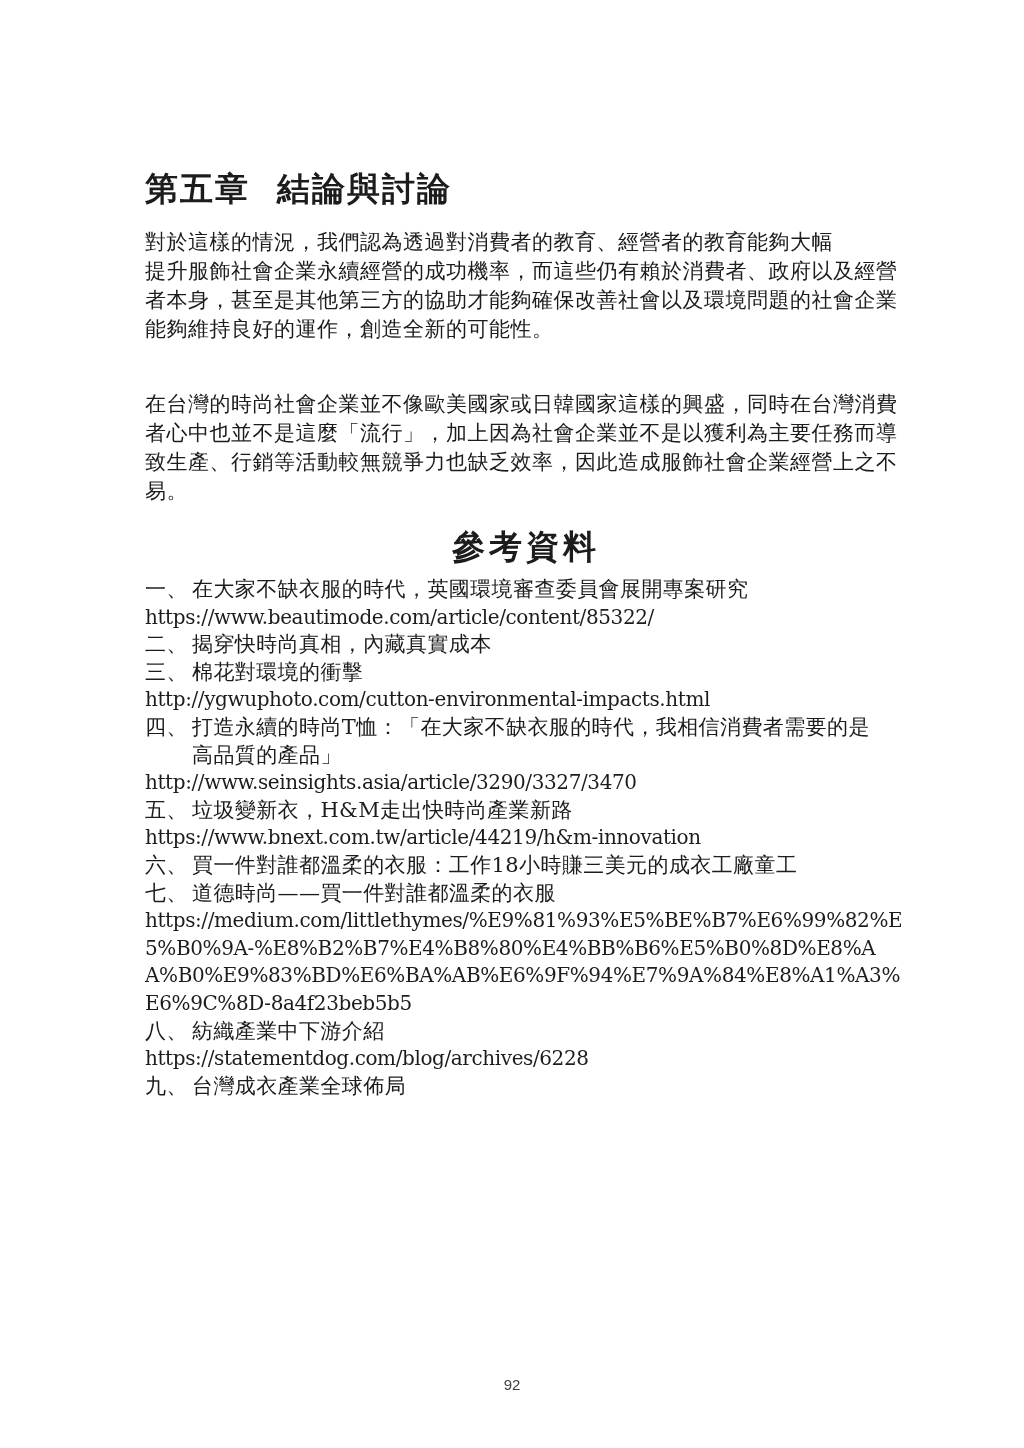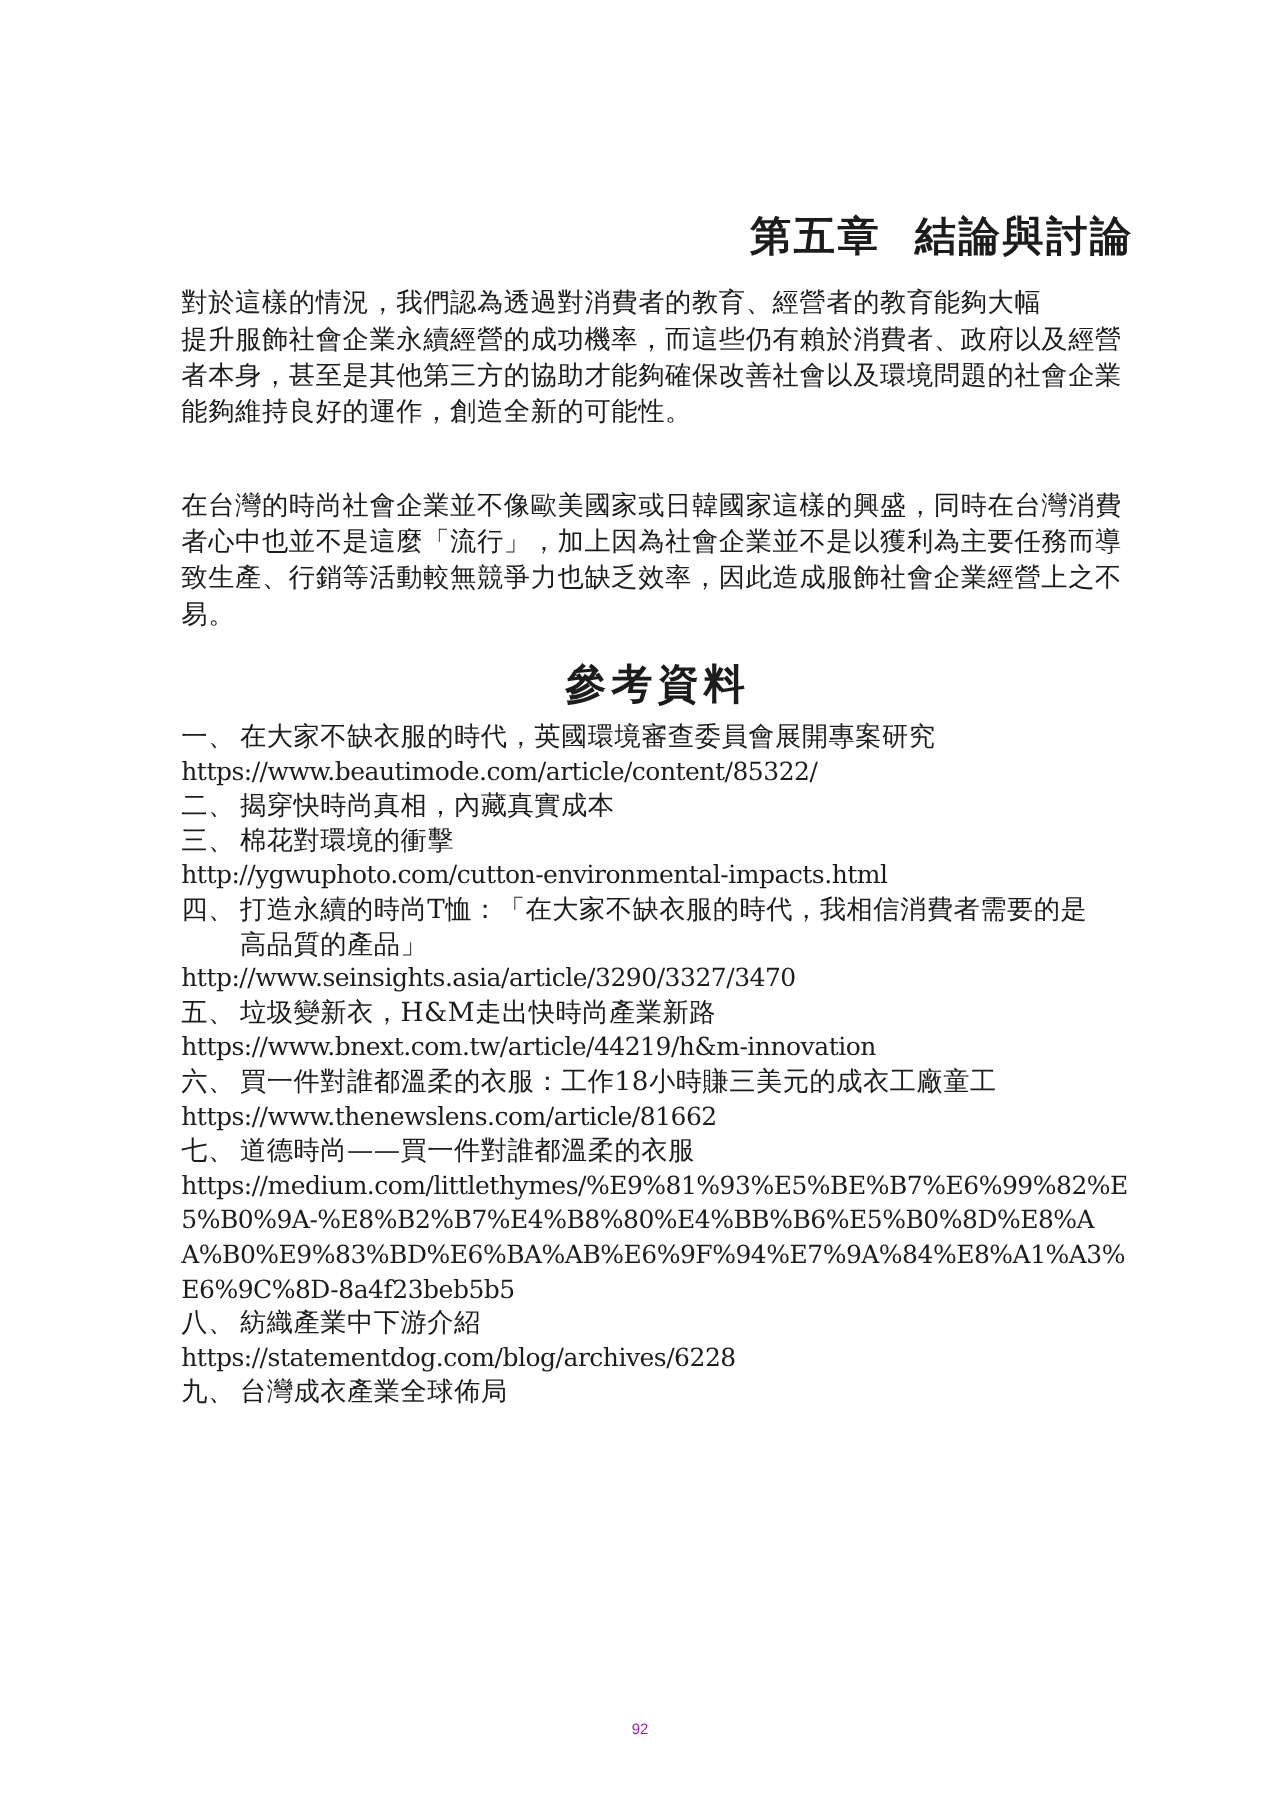--- a/index.html
+++ b/index.html
@@ -26,21 +26,21 @@
     line-height: 29px;
     letter-spacing: 0.5px;
     white-space: pre;
     margin: 0;
   }
   .chapter-title {
     margin: 24px 0 0 0;
     font-size: 33px;
     line-height: 44px;
     font-weight: bold;
-    text-align: right;
+    text-align: left;
     letter-spacing: 2px;
     white-space: pre;
   }
   .para1 { margin-top: 46px; }
   .para2 { margin-top: 17px; }
   .refs-heading {
     margin: 19px 0 0 0;
     font-size: 33px;
     line-height: 44px;
     font-weight: bold;
@@ -67,22 +67,22 @@
     letter-spacing: -0.4px;
     word-break: break-all;
   }
   .page-number {
     position: absolute;
     left: 0;
     right: 0;
     top: 1376px;
     text-align: center;
     font-family: "Liberation Sans", "DejaVu Sans", sans-serif;
-    font-size: 12px;
-    color: #a21caf;
+    font-size: 15px;
+    color: #404040;
   }
 </style>
 </head>
 <body>
 
 <div class="content">
 
 
   <h1 class="chapter-title">第五章  結論與討論</h1>
 
@@ -138,21 +138,20 @@
         <span class="ref-title">垃圾變新衣，H&amp;M走出快時尚產業新路</span>
       </div>
       <div class="ref-url">https://www.bnext.com.tw/article/44219/h&amp;m-innovation</div>
     </div>
 
     <div>
       <div class="ref-row">
         <span class="ref-num">六、</span>
         <span class="ref-title">買一件對誰都溫柔的衣服：工作18小時賺三美元的成衣工廠童工</span>
       </div>
-      <div class="ref-url">https://www.thenewslens.com/article/81662</div>
     </div>
 
     <div>
       <div class="ref-row">
         <span class="ref-num">七、</span>
         <span class="ref-title">道德時尚——買一件對誰都溫柔的衣服</span>
       </div>
       <div class="ref-url">https://medium.com/littlethymes/%E9%81%93%E5%BE%B7%E6%99%82%E5%B0%9A-%E8%B2%B7%E4%B8%80%E4%BB%B6%E5%B0%8D%E8%AA%B0%E9%83%BD%E6%BA%AB%E6%9F%94%E7%9A%84%E8%A1%A3%E6%9C%8D-8a4f23beb5b5</div>
     </div>
 

